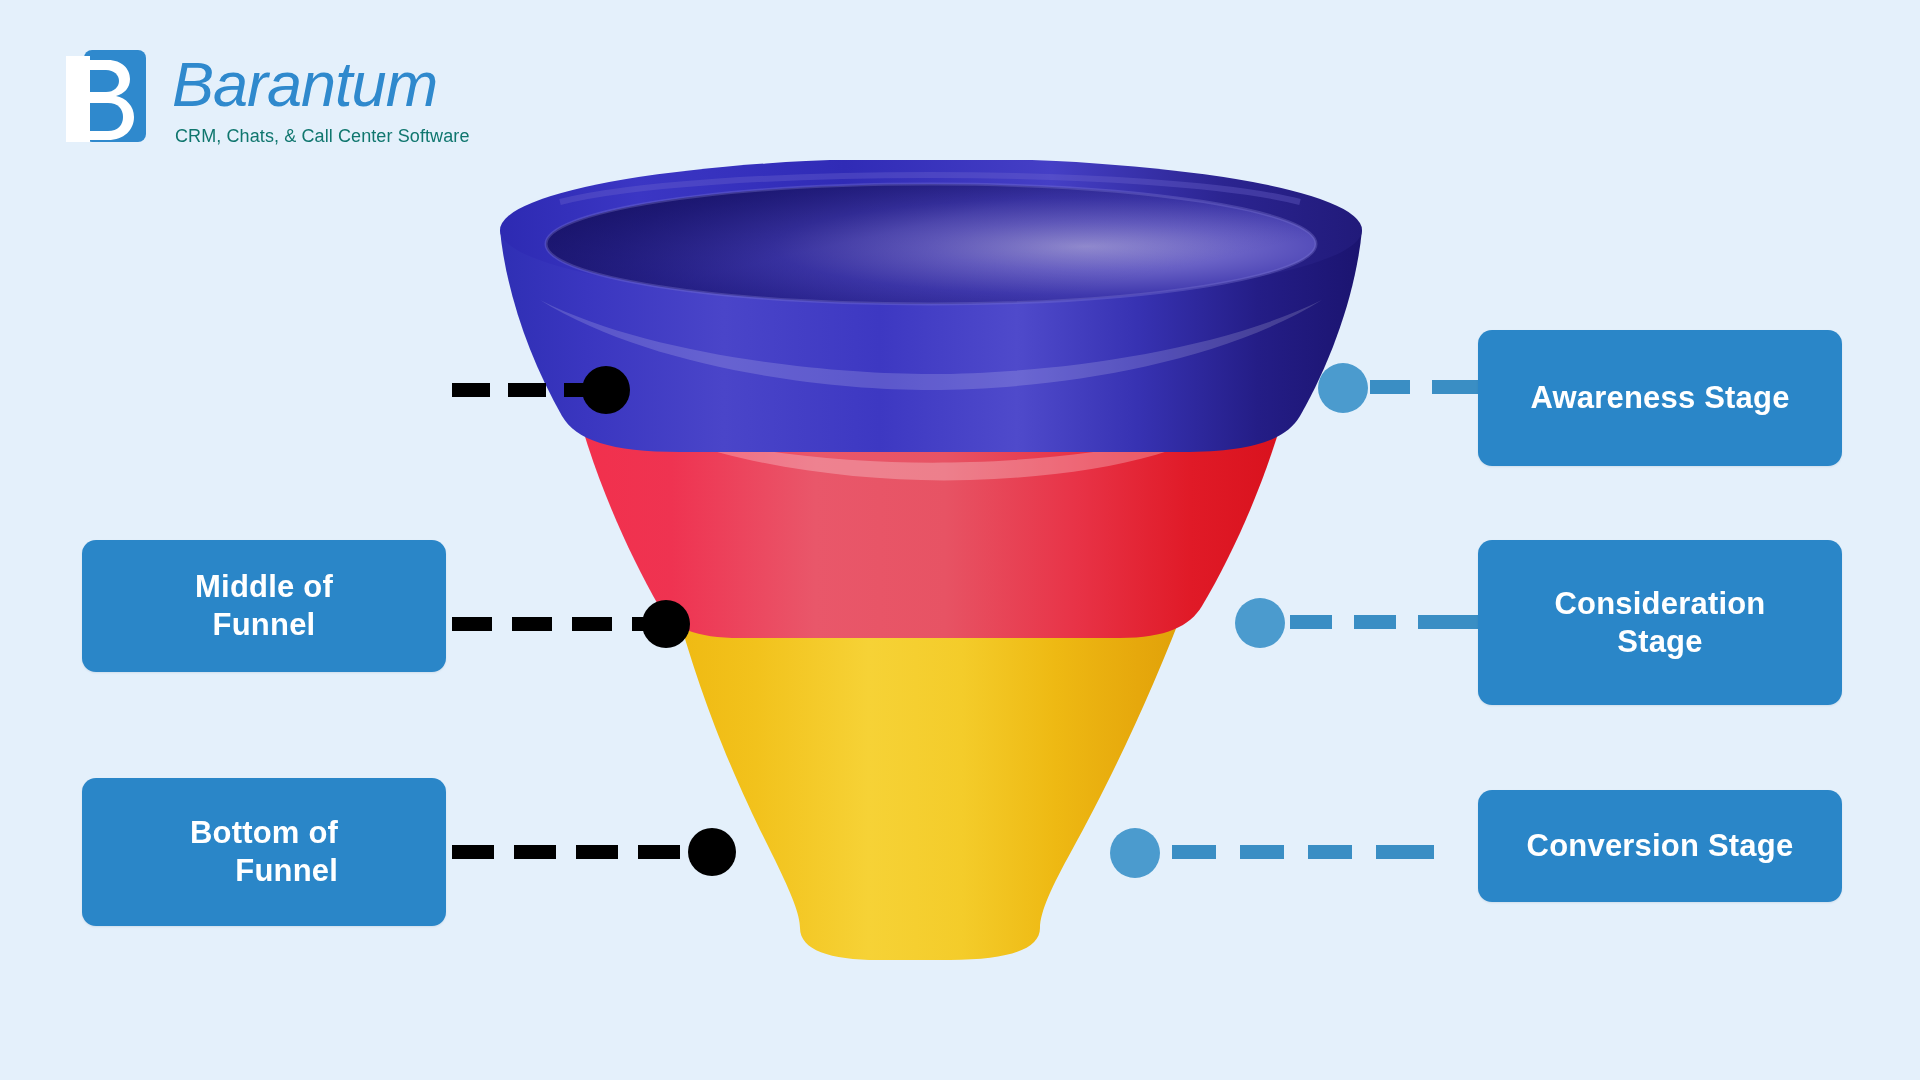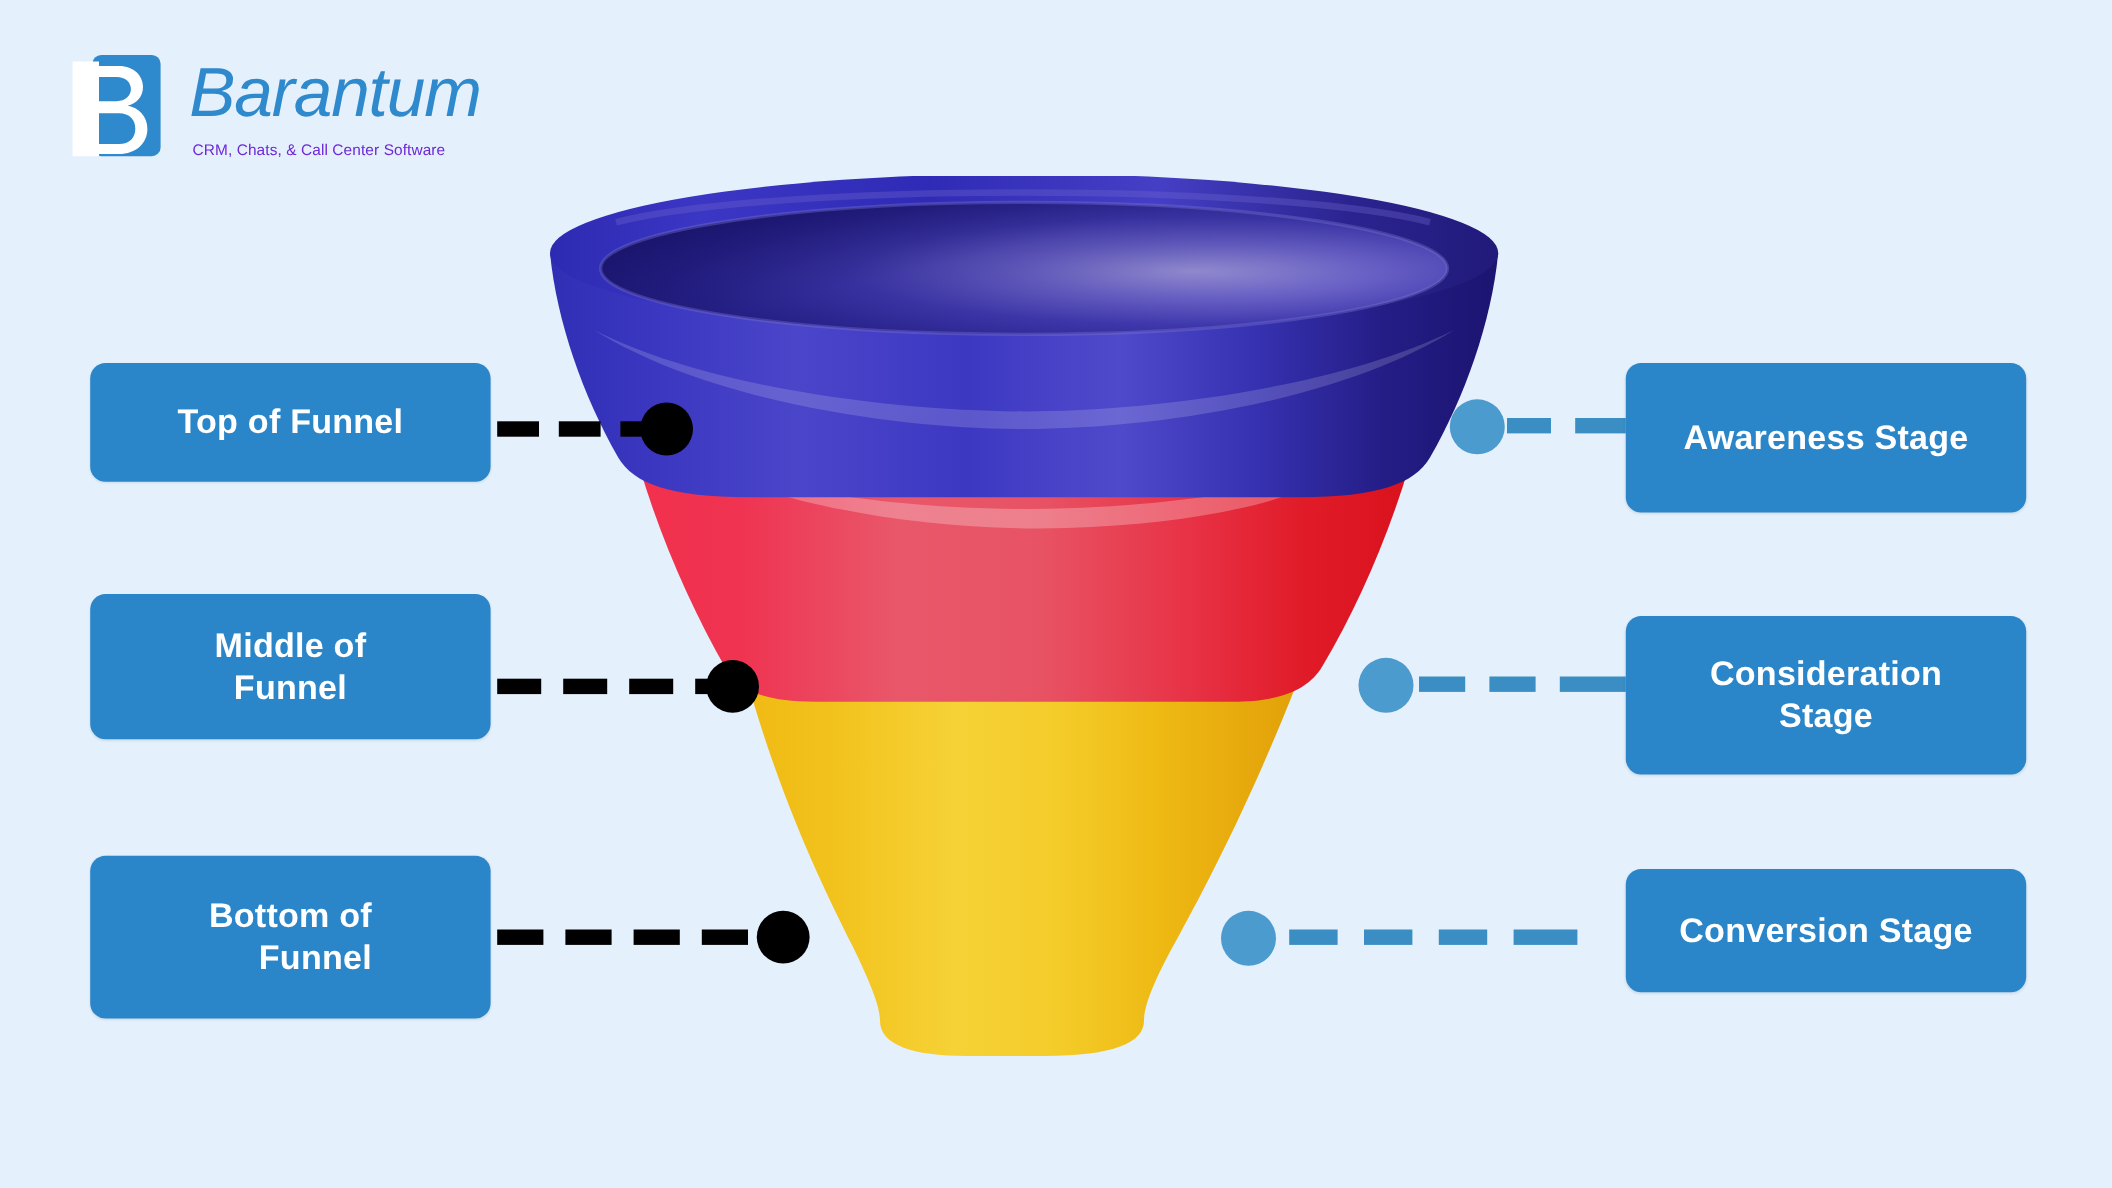--- a/index.html
+++ b/index.html
@@ -16,22 +16,22 @@
   #logo-mark { position:absolute; left:0; top:0; width:100px; height:100px; }
   #logo-text-wrap { position:absolute; left:116px; top:-2px; width:340px; }
   #logo-wordmark {
     font-family:"Liberation Sans", sans-serif;
     font-style:italic; font-weight:400;
     font-size:63px; line-height:80px; letter-spacing:-1px;
     color:#2f89cd;
   }
   #logo-tagline {
     font-family:"Liberation Sans", sans-serif;
-    font-size:14px; line-height:20px; letter-spacing:0.1px;
-    color:#6d28d9; margin-top:2px; margin-left:3px;
+    font-size:18px; line-height:20px; letter-spacing:0.1px;
+    color:#0f766e; margin-top:2px; margin-left:3px;
   }
 
   
   #funnel { position:absolute; left:500px; top:160px; width:920px; height:830px; }
 
   
   .pill {
     position:absolute;
     background:#2a86c8;
     border-radius:14px;
@@ -47,21 +47,21 @@
     white-space:pre-line;
     box-shadow:0 1px 2px rgba(20,60,100,0.10);
   }
   .pill-left  { left:82px;  width:364px; }
   .pill-right { left:1478px; width:364px; }
 
   #pill-tof  { top:330px; height:108px; }
   #pill-mof  { top:540px; height:132px; }
   #pill-bof  { top:778px; height:148px;text-align:right; }
   #pill-aware  { top:330px; height:136px; }
-  #pill-consid { top:560px; height:144px; }
+  #pill-consid { top:540px; height:165px; }
   #pill-conv   { top:790px; height:112px;text-align:center; }
 
   
   .conn { position:absolute; height:14px; }
   .dash-row { position:absolute; top:0; left:0; height:14px; width:100%;
               display:flex; align-items:center; }
   .dash {
     height:14px; flex:0 0 auto;
   }
   .dash-black { background:#000000; }
@@ -307,21 +307,20 @@
       <div class="dash dash-blue" style="width:44px"></div>
         <div class="gap" style="width:24px"></div>
       <div class="dash dash-blue" style="width:44px"></div>
         <div class="gap" style="width:24px"></div>
       <div class="dash dash-blue" style="width:44px"></div>
         <div class="gap" style="width:24px"></div>
       <div class="dash dash-blue" style="width:58px"></div>
     </div>
   </div>
 
-  <div class="pill pill-left" id="pill-tof">Top of Funnel</div>
 
   <div class="pill pill-left" id="pill-mof">Middle of
 Funnel</div>
 
   <div class="pill pill-left" id="pill-bof">Bottom of
 Funnel</div>
 
   <div class="pill pill-right" id="pill-aware">Awareness Stage</div>
 
   <div class="pill pill-right" id="pill-consid">Consideration

